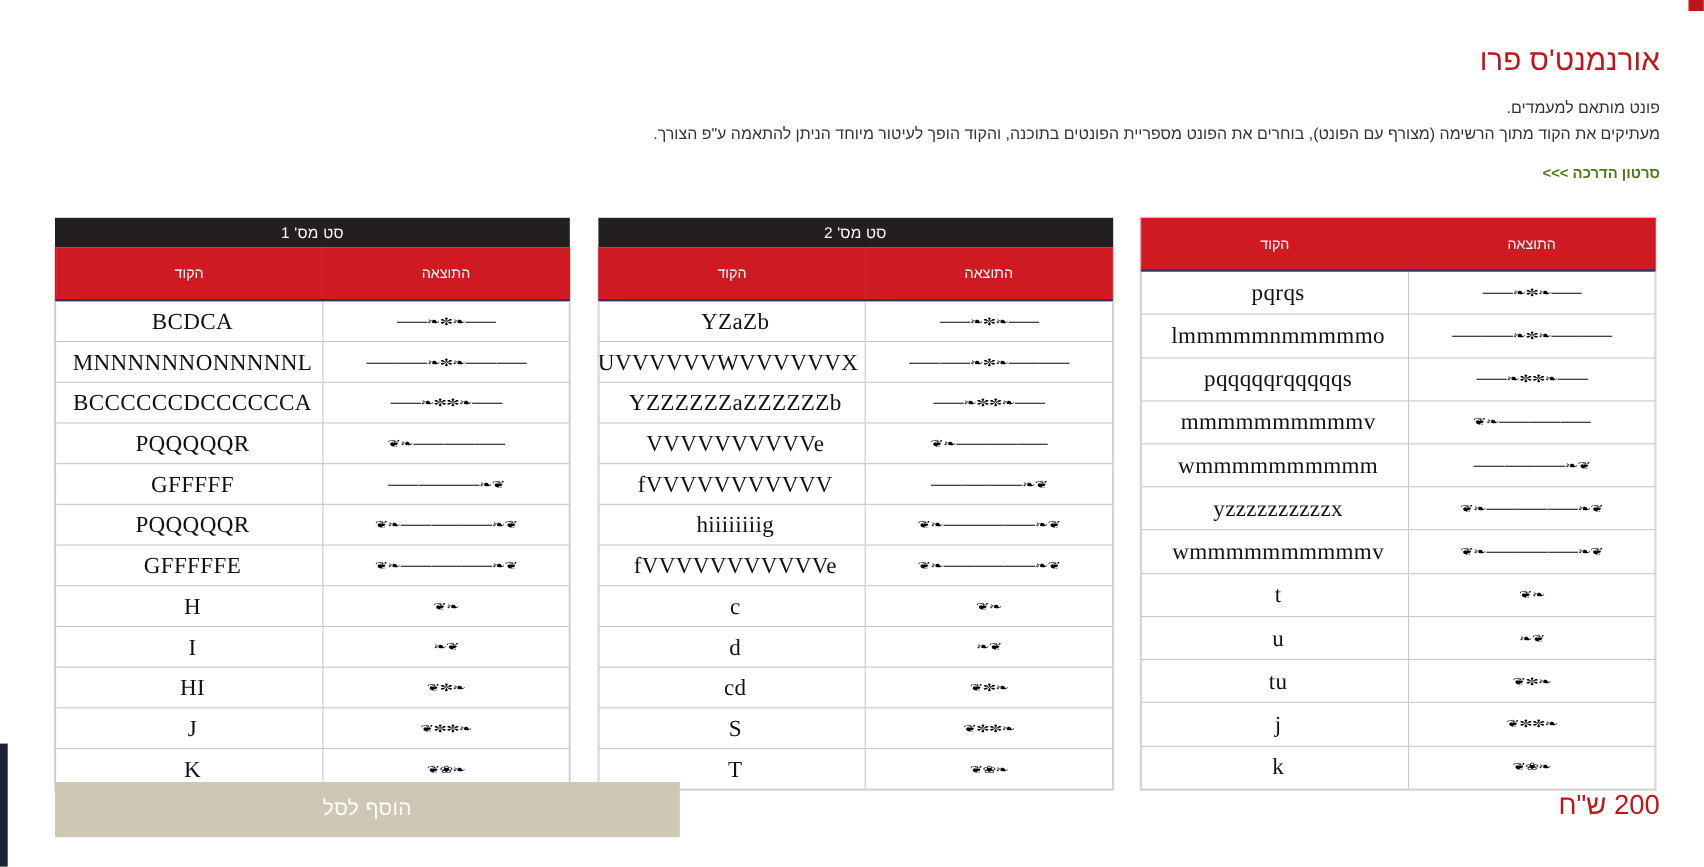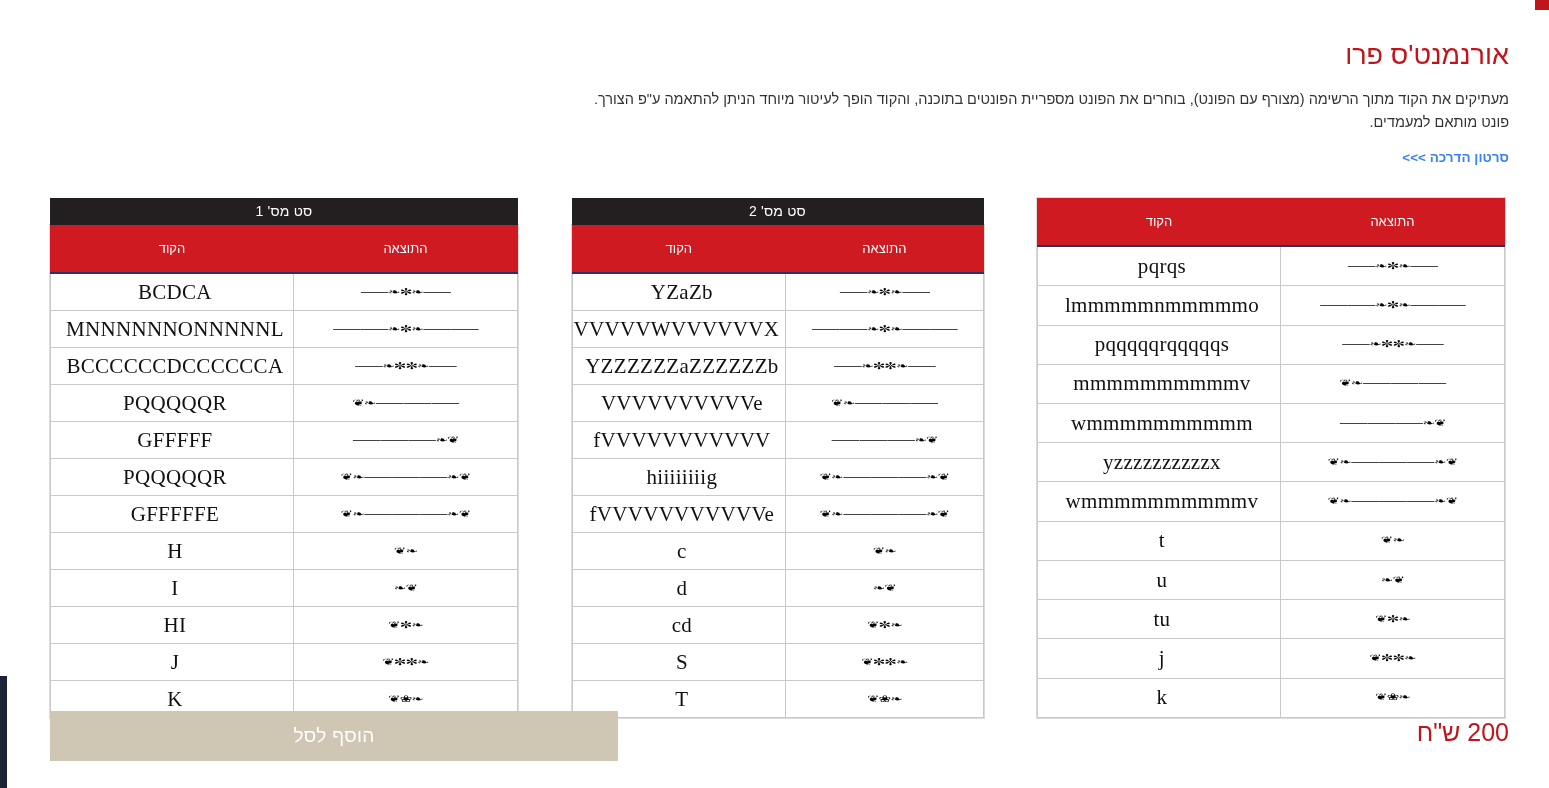--- a/index.html
+++ b/index.html
@@ -62,21 +62,21 @@
     line-height: 23px;
     color: #333;
     margin: 0;
   }
   .desc .line {
     display: block;
   }
   .tutorial-link {
     display: inline-block;
     margin-top: 16px;
-    color: #3b82f6;
+    color: #4d7c0f;
     font-size: 13.5px;
     font-weight: bold;
     text-decoration: none;
   }
 
   
   .tables {
     position: absolute;
     top: 198px;
     left: 50px;
@@ -86,21 +86,21 @@
     justify-content: space-between;
     gap: 24px;
   }
   .set-table {
     border-collapse: collapse;
     table-layout: fixed;
     background: #fff;
     box-shadow: 0 0 0 1px #dcdcdc;
   }
   .set-table.w-wide { width: 468px; }
-  .set-table.w-mid  { width: 412px; }
+  .set-table.w-mid  { width: 468px; }
 
   .set-table caption {
     caption-side: top;
     background: #231f20;
     color: #ffffff;
     font-size: 14px;
     font-weight: 400;
     line-height: 24px;
     padding: 1px 0 2px 0;
     text-align: center;
@@ -189,22 +189,22 @@
 <body>
 
 <div class="corner-sliver"></div>
 <div class="left-sliver"></div>
 
 <div class="page">
 
   <div class="header">
     <h1 class="title">אורנמנט'ס פרו</h1>
     <p class="desc">
+      <span class="line">פונט מותאם למעמדים.</span>
       <span class="line">מעתיקים את הקוד מתוך הרשימה (מצורף עם הפונט), בוחרים את הפונט מספריית הפונטים בתוכנה, והקוד הופך לעיטור מיוחד הניתן להתאמה ע"פ הצורך.</span>
-      <span class="line">פונט מותאם למעמדים.</span>
     </p>
     <a class="tutorial-link" href="#">סרטון הדרכה &gt;&gt;&gt;</a>
   </div>
 
   <div class="tables">
 
     <table class="set-table w-wide">
       <colgroup>
           <col class="col-result">
           <col class="col-code">

